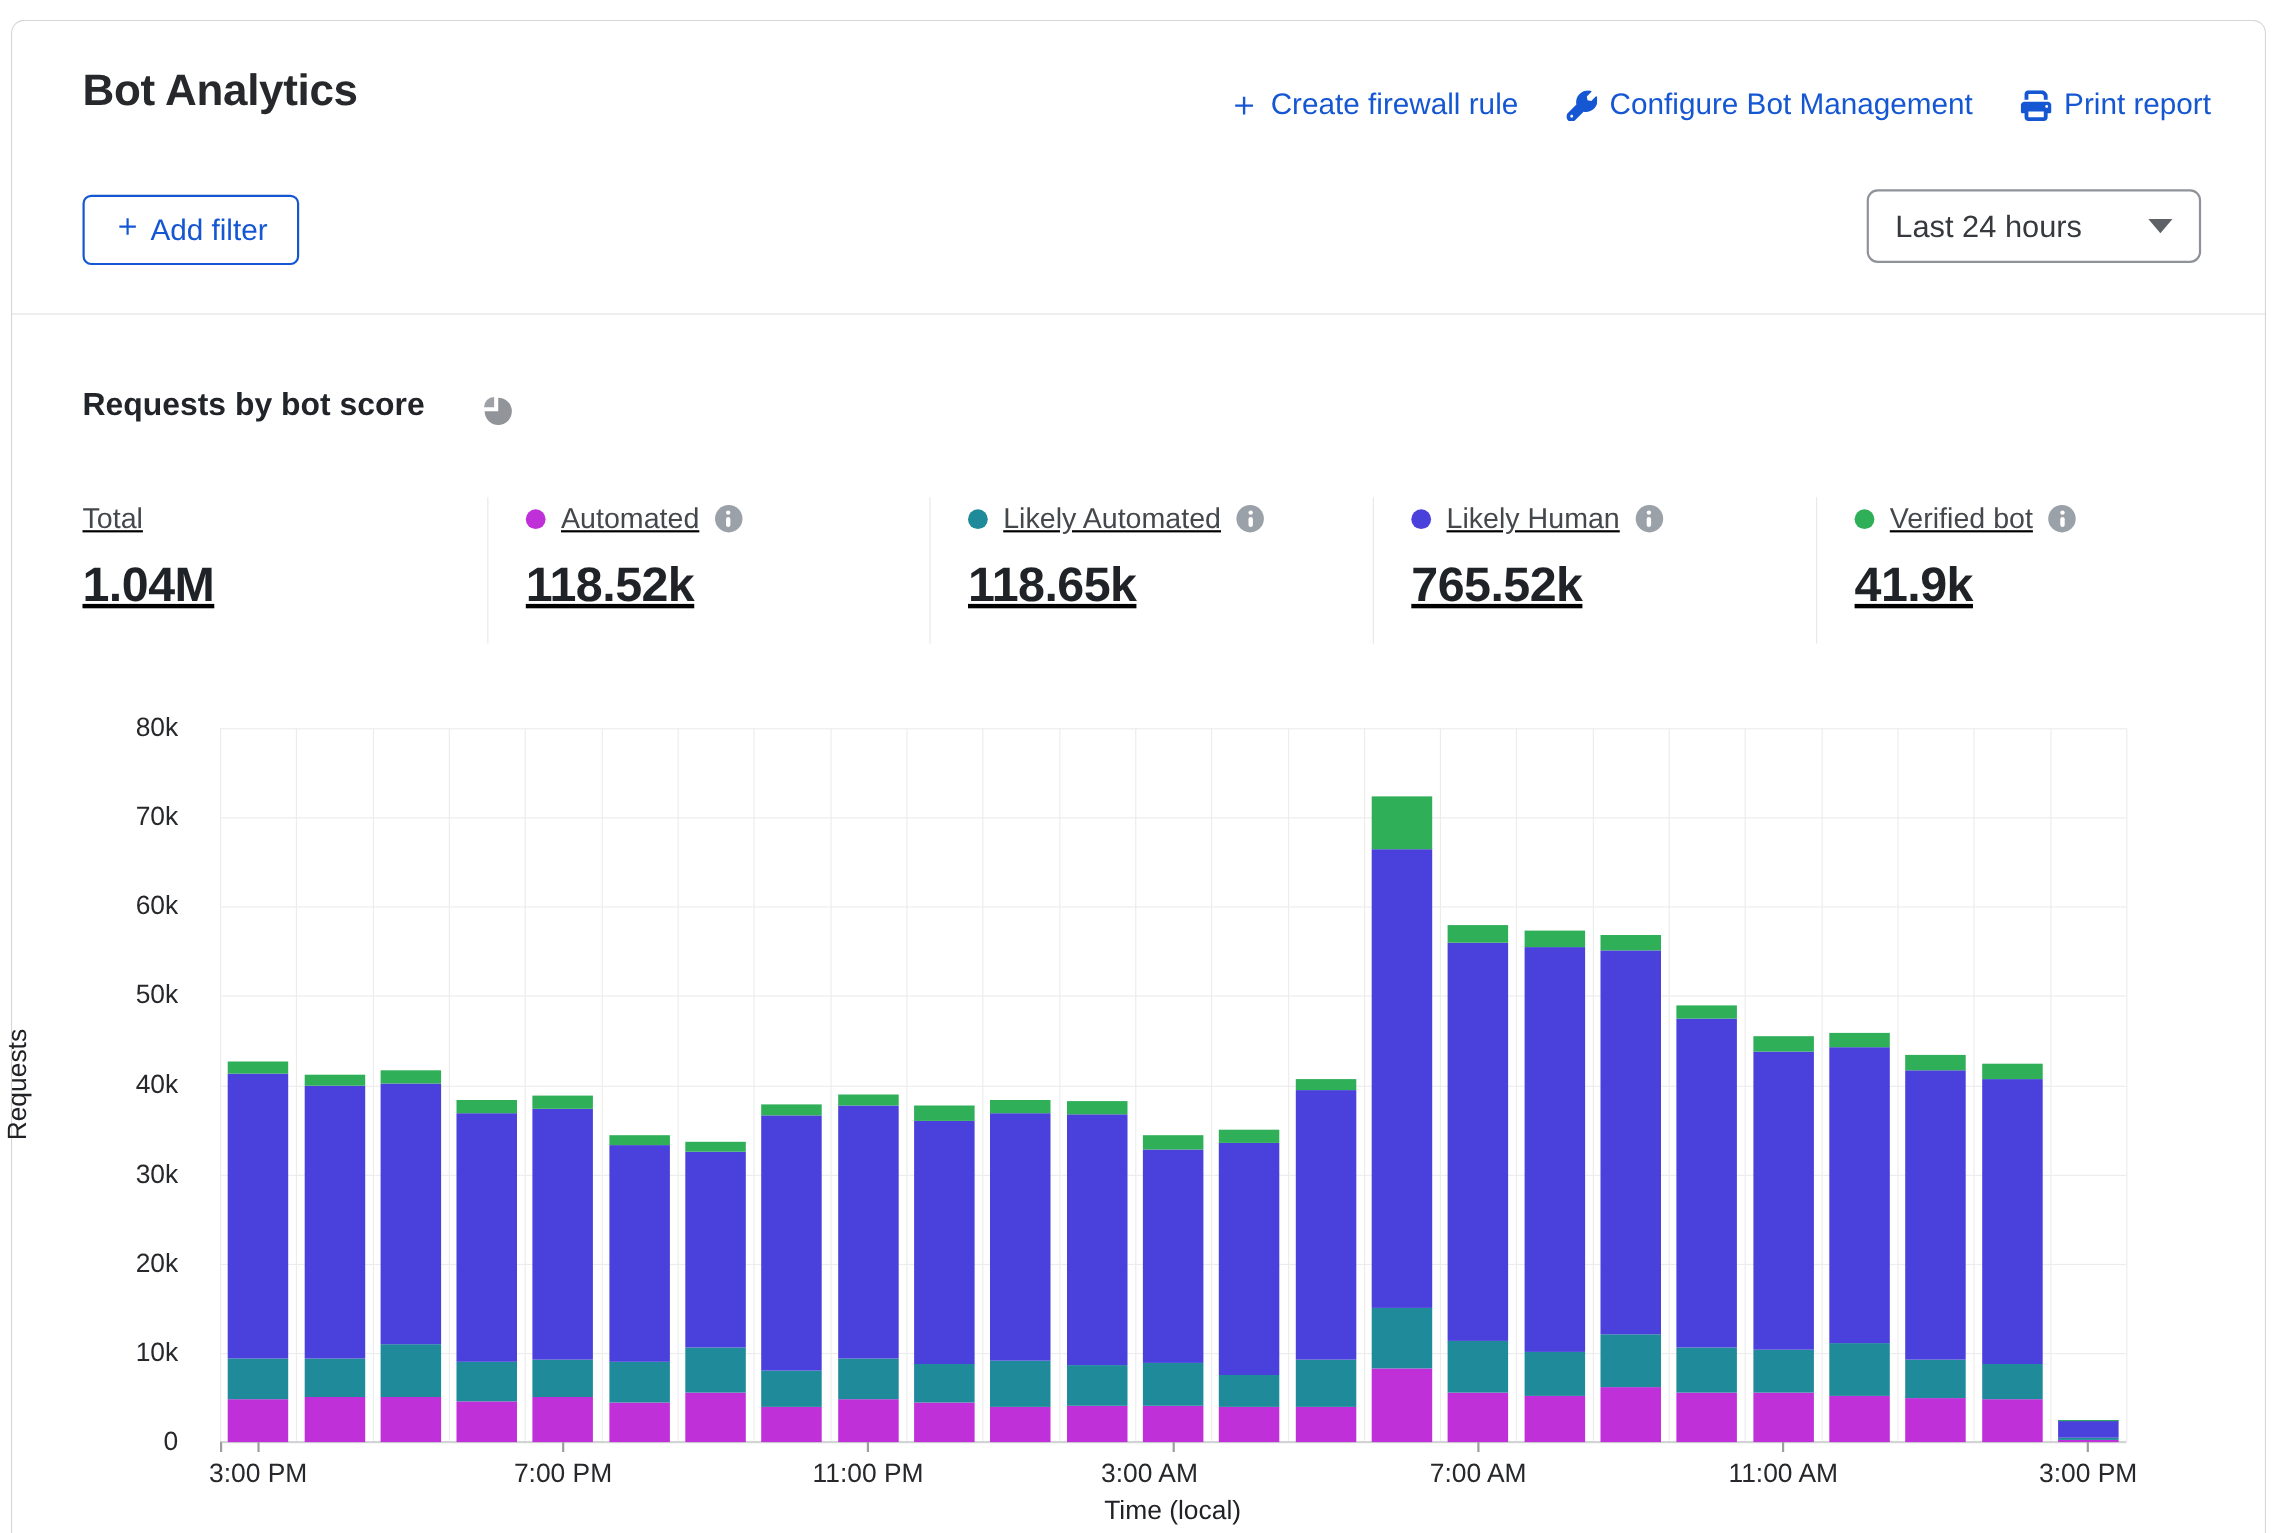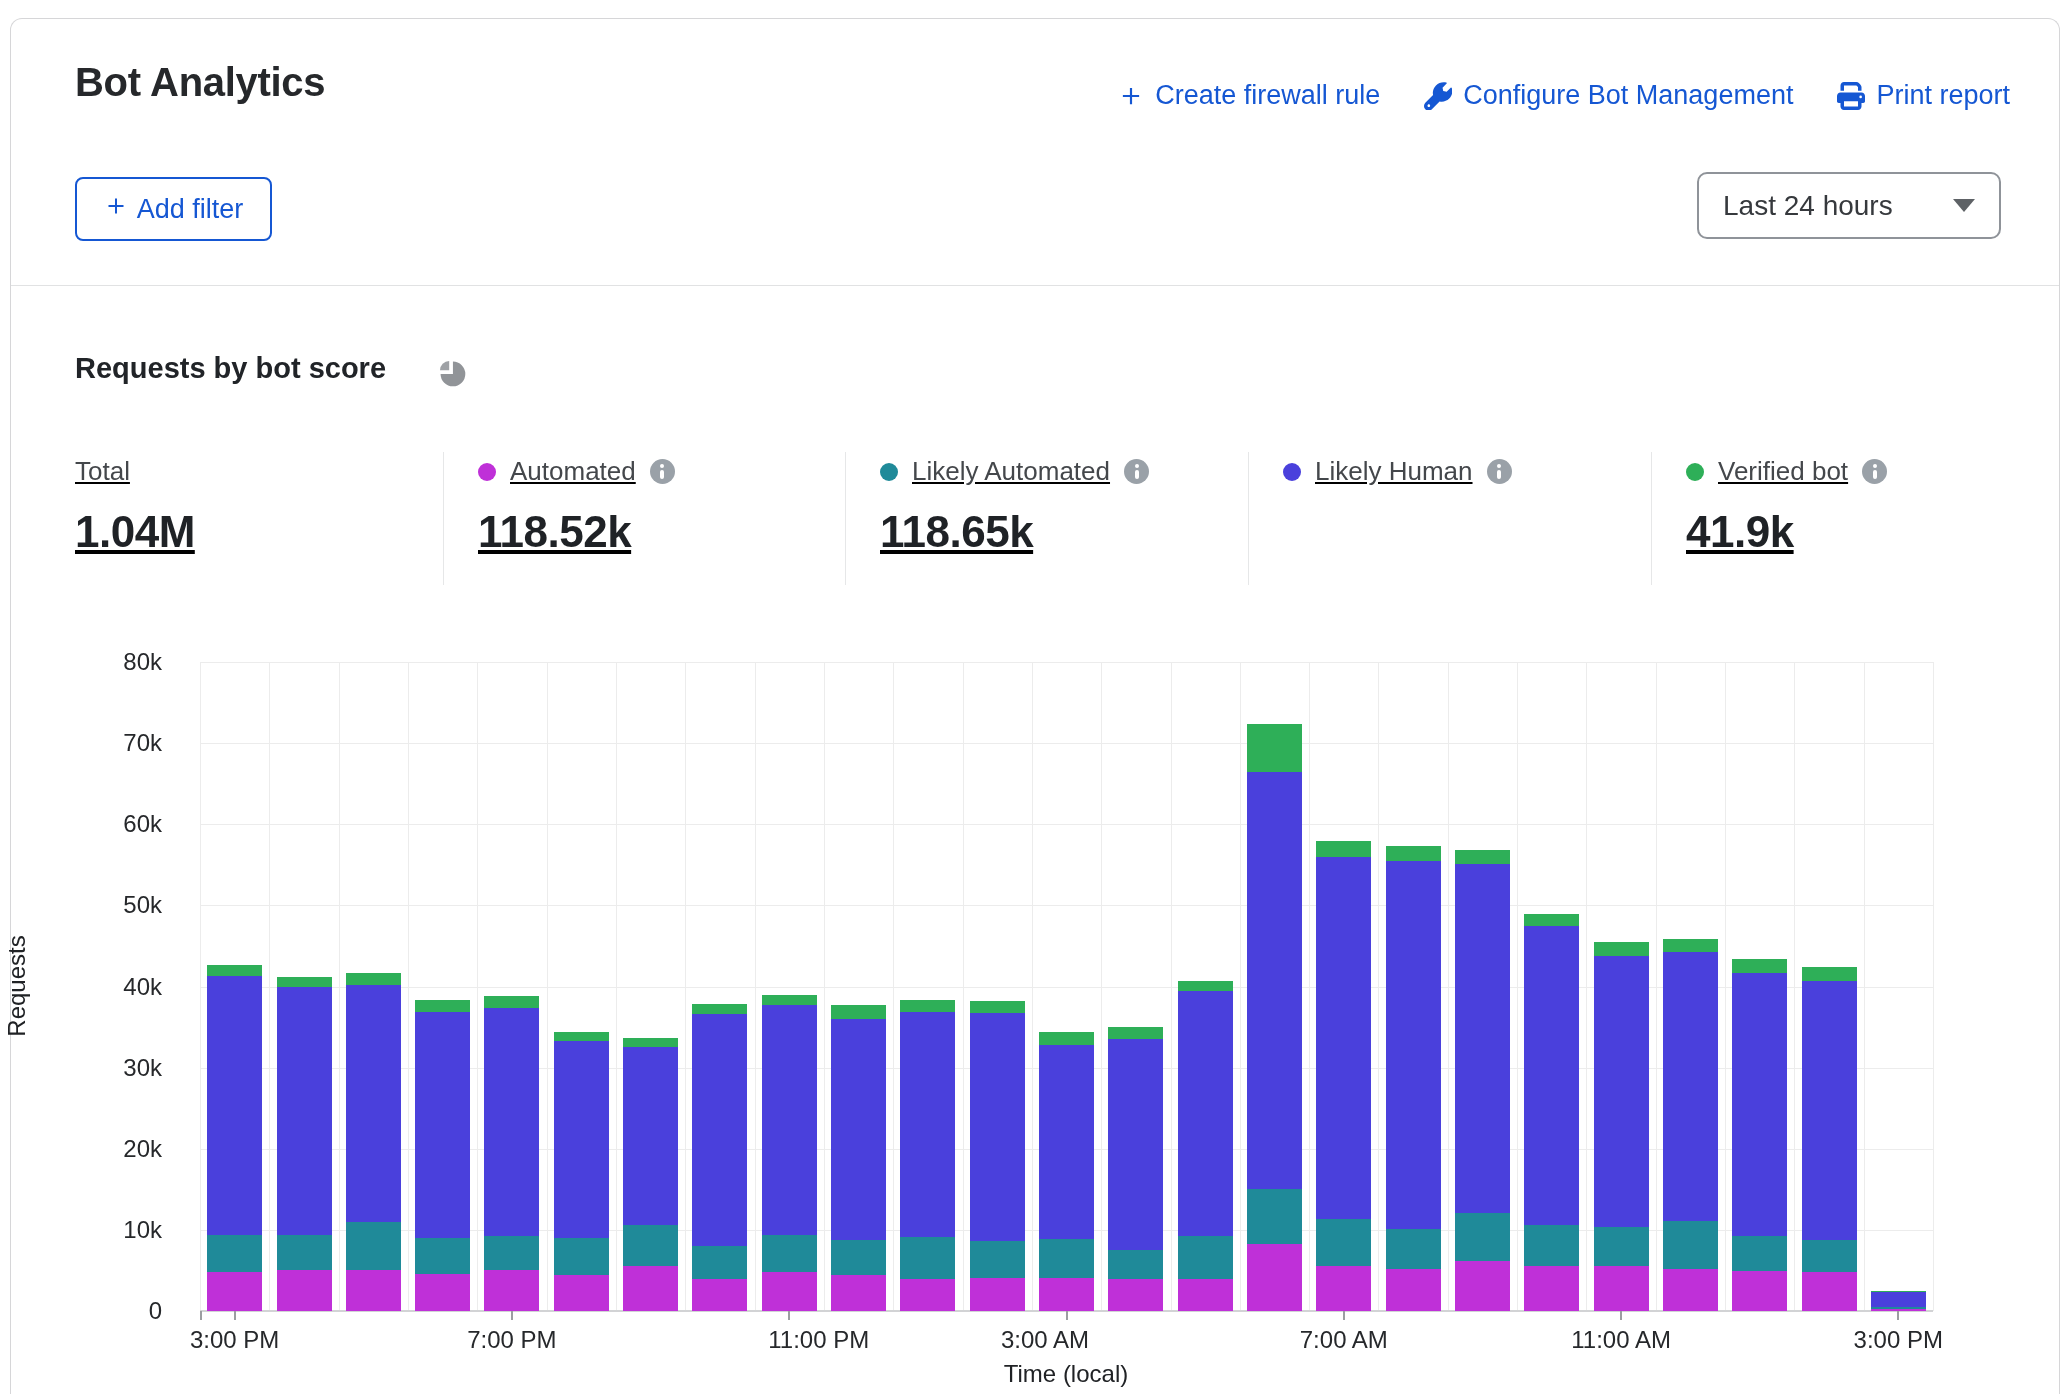--- a/index.html
+++ b/index.html
@@ -147,20 +147,21 @@
     <span class="info-icon"></span>
   </div>
   <div class="stat-value">118.65k</div>
 </div>
 <div class="stat" style="left:1283px">
   <div class="stat-label-row">
     <span class="stat-dot" style="background: rgb(74, 64, 220);"></span>
     <span>Likely Human</span>
     <span class="info-icon"></span>
   </div>
+  <div class="stat-value">765.52k</div>
 </div>
 <div class="stat" style="left:1686px">
   <div class="stat-label-row">
     <span class="stat-dot" style="background: rgb(46, 175, 88);"></span>
     <span>Verified bot</span>
     <span class="info-icon"></span>
   </div>
   <div class="stat-value">41.9k</div>
 </div>
 <div class="stat-divider" style="left:443px"></div>
@@ -364,21 +365,21 @@
       <div class="ytick-label" style="left: 62px; top: 972.5px;">40k</div>
       <div class="ytick-label" style="left: 62px; top: 891.4px;">50k</div>
       <div class="ytick-label" style="left: 62px; top: 810.3px;">60k</div>
       <div class="ytick-label" style="left: 62px; top: 729.1px;">70k</div>
       <div class="ytick-label" style="left: 62px; top: 648px;">80k</div>
       <div class="xtick-mark" style="left: 233.7px;"></div>
       <div class="xtick-label" style="left: 154.7px;">3:00 PM</div>
       <div class="xtick-mark" style="left: 510.9px;"></div>
       <div class="xtick-label" style="left: 431.9px;">7:00 PM</div>
       <div class="xtick-mark" style="left: 788.2px;"></div>
-      <div class="xtick-label" style="left: 709.2px; text-align: right;">11:00 PM</div>
+      <div class="xtick-label" style="left: 709.2px;">11:00 PM</div>
       <div class="xtick-mark" style="left: 1065.5px;"></div>
       <div class="xtick-label" style="left: 965px;">3:00 AM</div>
       <div class="xtick-mark" style="left: 1342.8px;"></div>
       <div class="xtick-label" style="left: 1263.8px;">7:00 AM</div>
       <div class="xtick-mark" style="left: 1620.1px;"></div>
       <div class="xtick-label" style="left: 1541.1px;">11:00 AM</div>
       <div class="xtick-mark" style="left: 1897.3px;"></div>
       <div class="xtick-label" style="left: 1818.3px;">3:00 PM</div>
       <div class="xtick-mark" style="left: 200px;"></div>
     </div>

